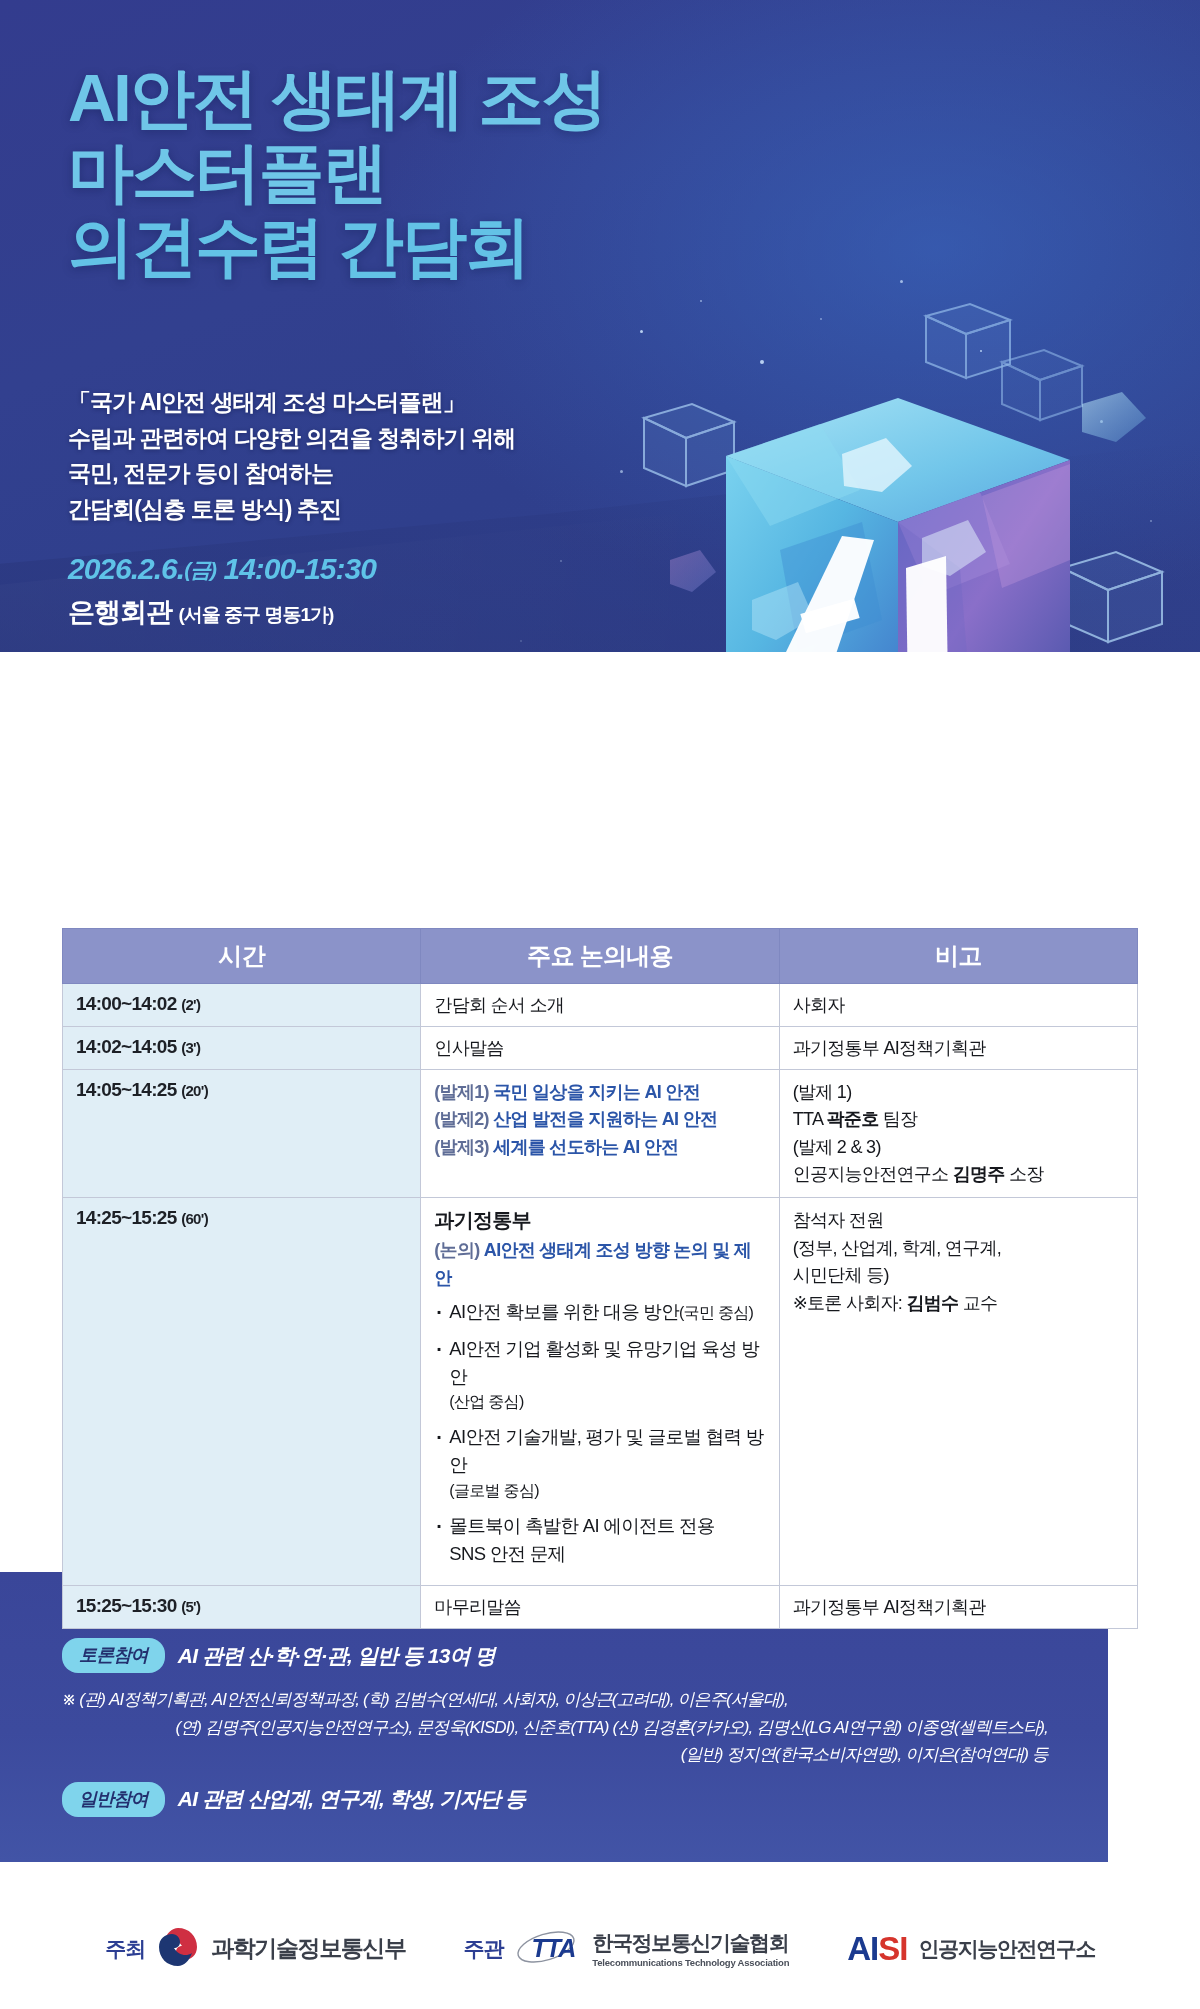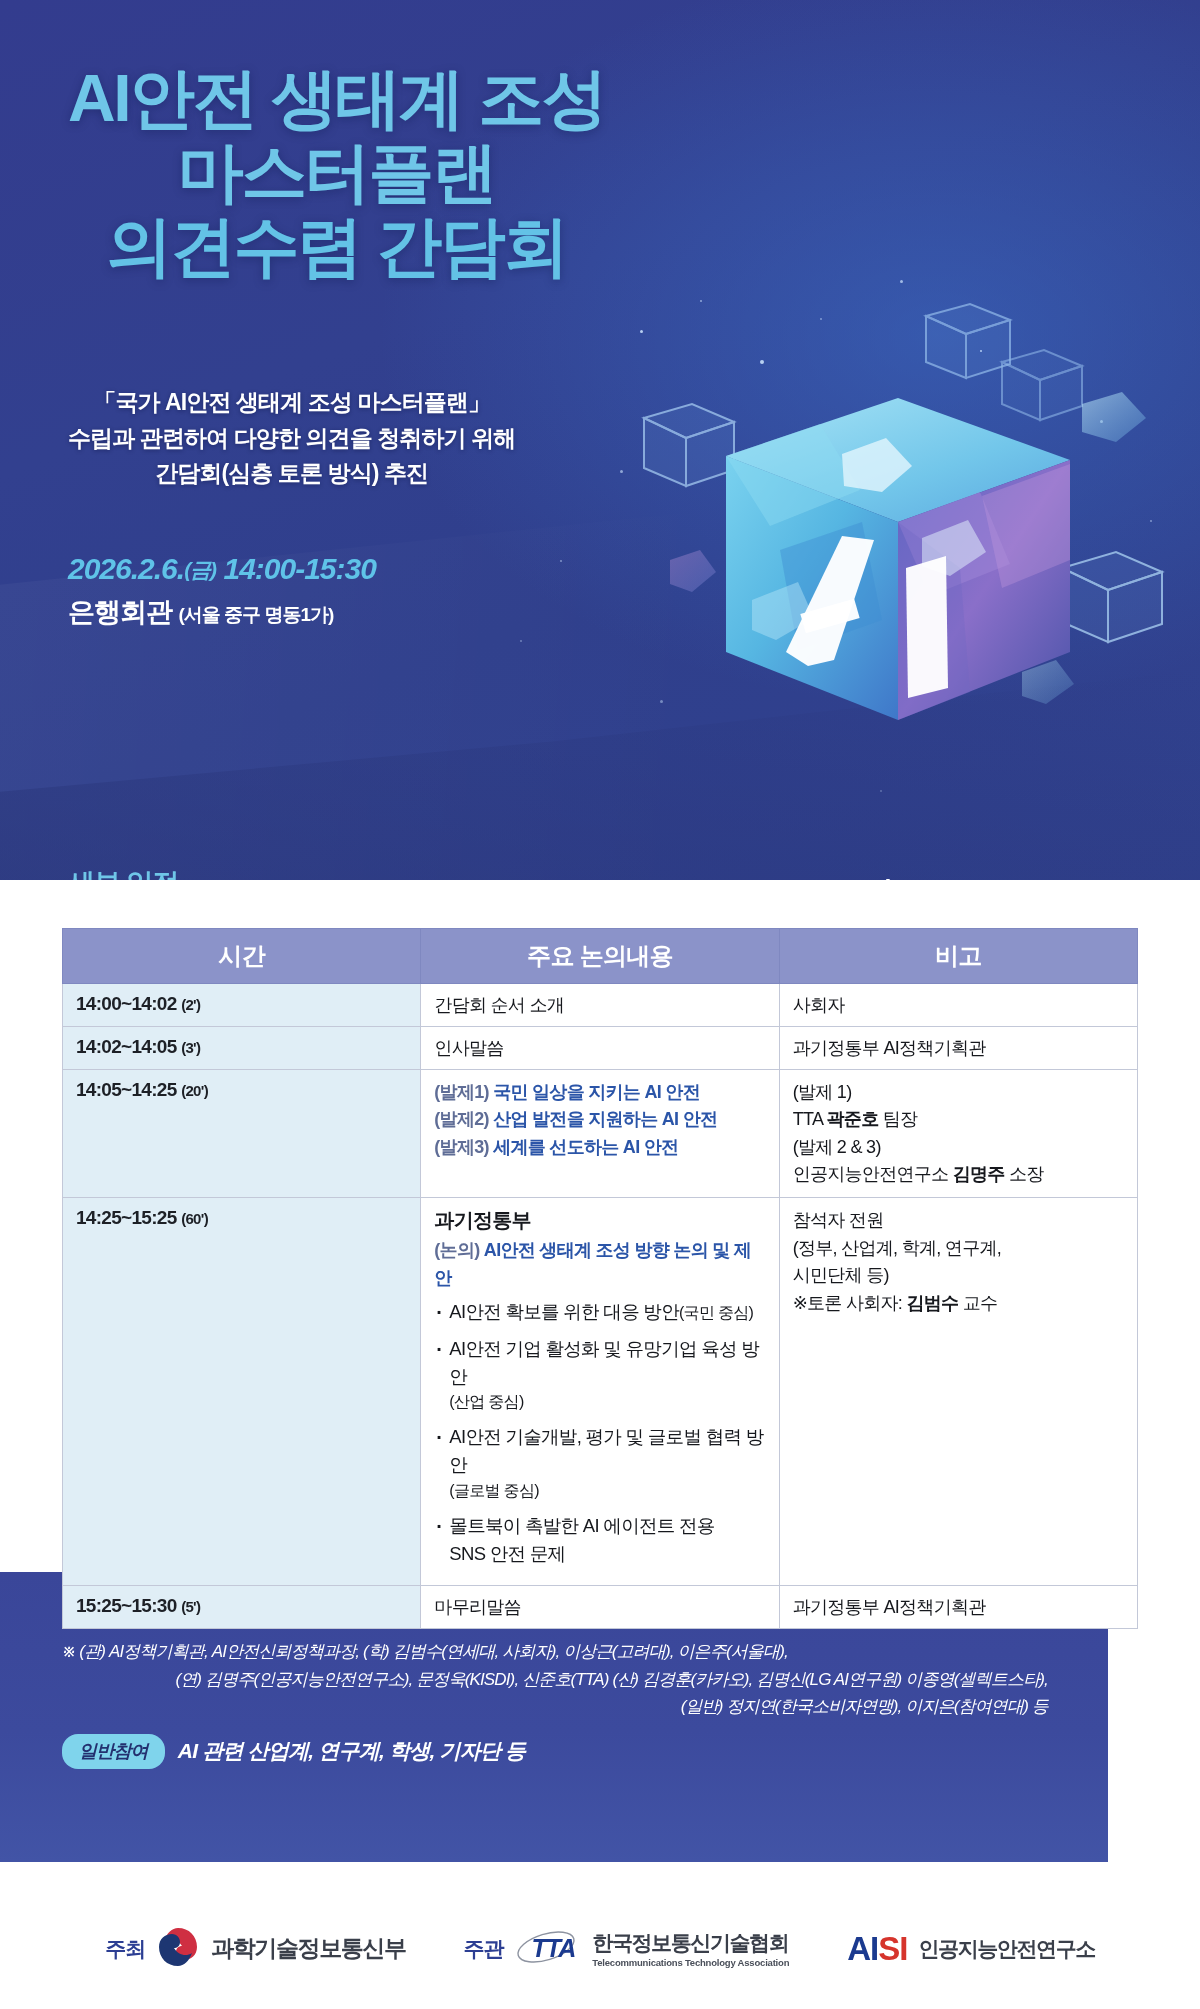--- a/index.html
+++ b/index.html
@@ -11,26 +11,25 @@
   body {
     position: relative;
     background: #ffffff;
     overflow: hidden;
   }
 
   
   .hero {
     position: absolute;
     left: 0; top: 0;
-    width: 1200px; height: 880px;
+    width: 1200px; height: 652px;
     background:
       radial-gradient(900px 600px at 78% 38%, rgba(60,110,200,0.55) 0%, rgba(45,70,160,0.0) 62%),
       linear-gradient(160deg, #333c8e 0%, #32408f 36%, #2f3f8c 62%, #31428f 100%);
     overflow: hidden;
-    text-align: center;
   }
   .hero-sheen {
     position: absolute;
     left: -120px; top: 520px;
     width: 1500px; height: 520px;
     background: linear-gradient(100deg, rgba(255,255,255,0.045) 0%, rgba(255,255,255,0.0) 55%);
     transform: rotate(-6deg);
     pointer-events: none;
   }
   .hero-wave {
@@ -311,20 +310,21 @@
 
   <div class="title-block">
     <div class="title-line l1">AI안전 생태계 조성</div>
     <div class="title-line l2">마스터플랜</div>
     <div class="title-line l3">의견수렴 간담회</div>
   </div>
 
   <div class="lead">
     <div>「국가 AI안전 생태계 조성 마스터플랜」</div>
     <div>수립과 관련하여 다양한 의견을 청취하기 위해</div>
+    <div>국민, 전문가 등이 참여하는</div>
     <div>간담회(심층 토론 방식) 추진</div>
   </div>
 
   <div class="datetime">
     <span>2026.2.6.</span><span class="dow">(금)</span>
     <span>14:00-15:30</span>
   </div>
   <div class="venue">
     <span>은행회관</span>
     <span class="addr">(서울 중구 명동1가)</span>
@@ -426,20 +426,24 @@
       </tr>
 
     </tbody>
   </table>
 </div>
 
 <div class="info">
   <div class="info-inner">
     <div class="attendees"><b>참석자</b><span> : 과기정통부, AI 관련 산·학·연, 일반 등 약 150명</span></div>
 
+    <div class="chip-row">
+      <span class="chip">토론참여</span>
+      <span class="chip-text">AI 관련 산·학·연·관, 일반 등 13여 명</span>
+    </div>
 
     <div class="roster">
       <span class="r-line">※ (관) AI정책기획관, AI안전신뢰정책과장, (학) 김범수(연세대, 사회자), 이상근(고려대), 이은주(서울대),</span>
       <span class="r-line indent">(연) 김명주(인공지능안전연구소), 문정욱(KISDI), 신준호(TTA) (산) 김경훈(카카오), 김명신(LG AI연구원) 이종영(셀렉트스타),</span>
       <span class="r-line indent">(일반) 정지연(한국소비자연맹), 이지은(참여연대) 등</span>
     </div>
 
     <div class="chip-row">
       <span class="chip">일반참여</span>
       <span class="chip-text">AI 관련 산업계, 연구계, 학생, 기자단 등</span>

